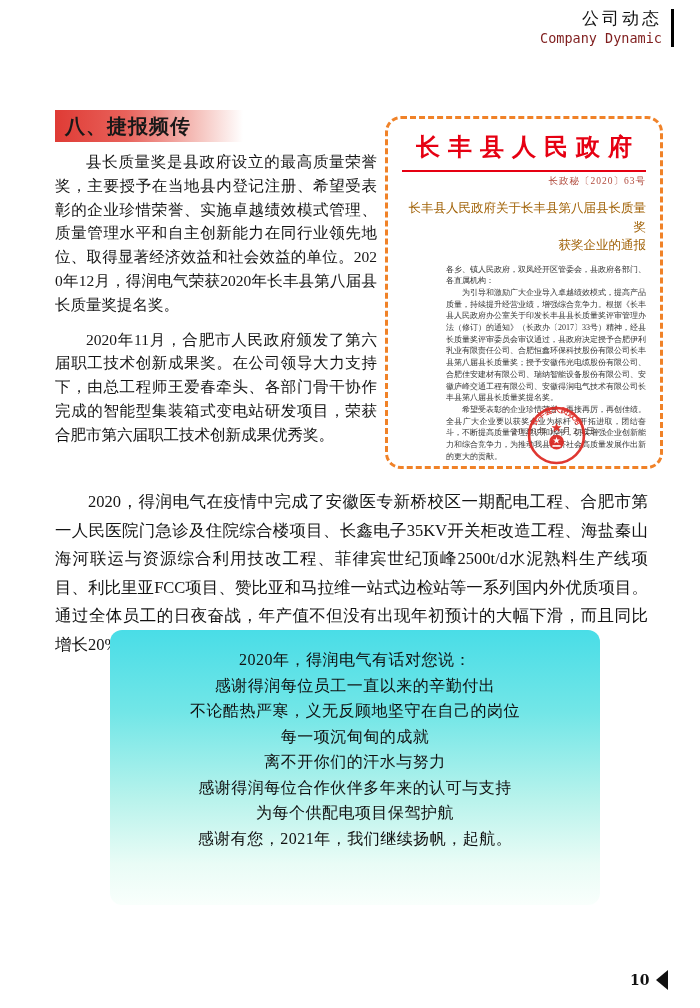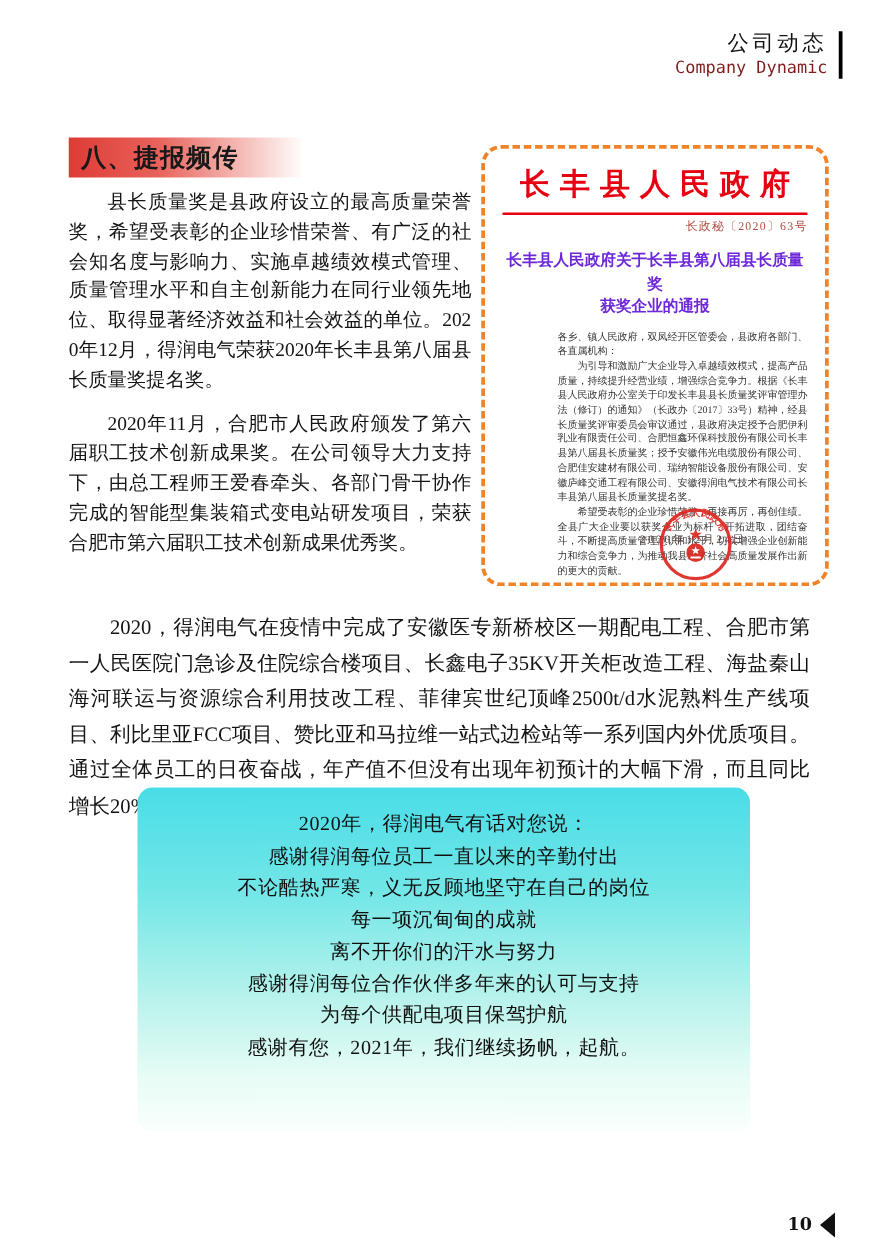--- a/index.html
+++ b/index.html
@@ -10,21 +10,21 @@
     height: 1008px;
     background: #ffffff;
     overflow: hidden;
     font-family: "Liberation Serif", "DejaVu Serif", serif;
     color: #141414;
   }
 
   
   .corner-header {
     position: absolute;
-    top: 24px;
+    top: 8px;
     right: 26px;
     display: flex;
     align-items: center;
   }
   .corner-text { text-align: right; margin-right: 9px; }
   .corner-text .cn {
     font-size: 17px;
     letter-spacing: 3px;
     color: #111;
     line-height: 21px;
@@ -98,25 +98,25 @@
   }
   .notice-number {
     margin-top: 3px;
     text-align: right;
     font-size: 9.5px;
     color: #b04a3c;
     letter-spacing: 1px;
   }
   .notice-title {
     margin-top: 11px;
-    text-align: center;
+    text-align: right;
     font-size: 12.5px;
-    font-weight: bold;
+    font-weight: normal;
     line-height: 18.5px;
-    color: #6d28d9;
+    color: #a16207;
   }
   .notice-body {
     margin-top: 9px;
     font-size: 8px;
     line-height: 11.7px;
     text-align: justify;
     word-break: break-all;
     color: #333;
     margin-left: 44px;
   }
@@ -207,21 +207,21 @@
       <div class="en">Company Dynamic</div>
     </div>
     <div class="corner-bar"></div>
   </div>
 
   <div class="section-header">
     <span>八、捷报频传</span>
   </div>
 
   <div class="left-col">
-    <p>县长质量奖是县政府设立的最高质量荣誉奖，希望受表彰的企业珍惜荣誉、有广泛的社会知名度与影响力、实施卓越绩效模式管理、质量管理水平和自主创新能力在同行业领先地位、取得显著经济效益和社会效益的单位。2020年12月，得润电气荣获2020年长丰县第八届县长质量奖提名奖。</p>
+    <p>县长质量奖是县政府设立的最高质量荣誉奖，主要授予在当地县内登记注册、希望受表彰的企业珍惜荣誉、实施卓越绩效模式管理、质量管理水平和自主创新能力在同行业领先地位、取得显著经济效益和社会效益的单位。2020年12月，得润电气荣获2020年长丰县第八届县长质量奖提名奖。</p>
     <p>2020年11月，合肥市人民政府颁发了第六届职工技术创新成果奖。在公司领导大力支持下，由总工程师王爱春牵头、各部门骨干协作完成的智能型集装箱式变电站研发项目，荣获合肥市第六届职工技术创新成果优秀奖。</p>
   </div>
 
   <div class="notice">
     <div class="notice-issuer">长丰县人民政府</div>
     <div class="notice-rule"></div>
     <div class="notice-number">长政秘〔2020〕63号</div>
     <div class="notice-title">
       <div>长丰县人民政府关于长丰县第八届县长质量奖</div>
       <div>获奖企业的通报</div>

